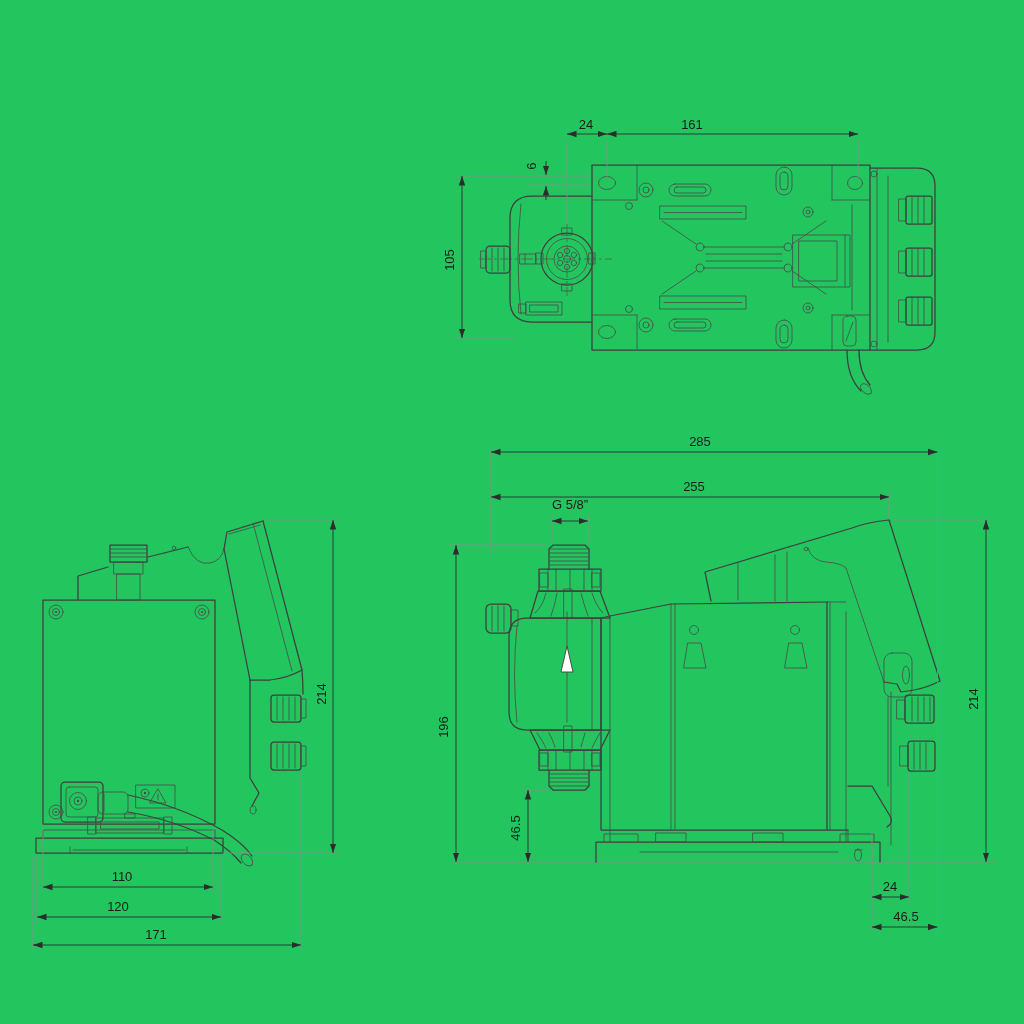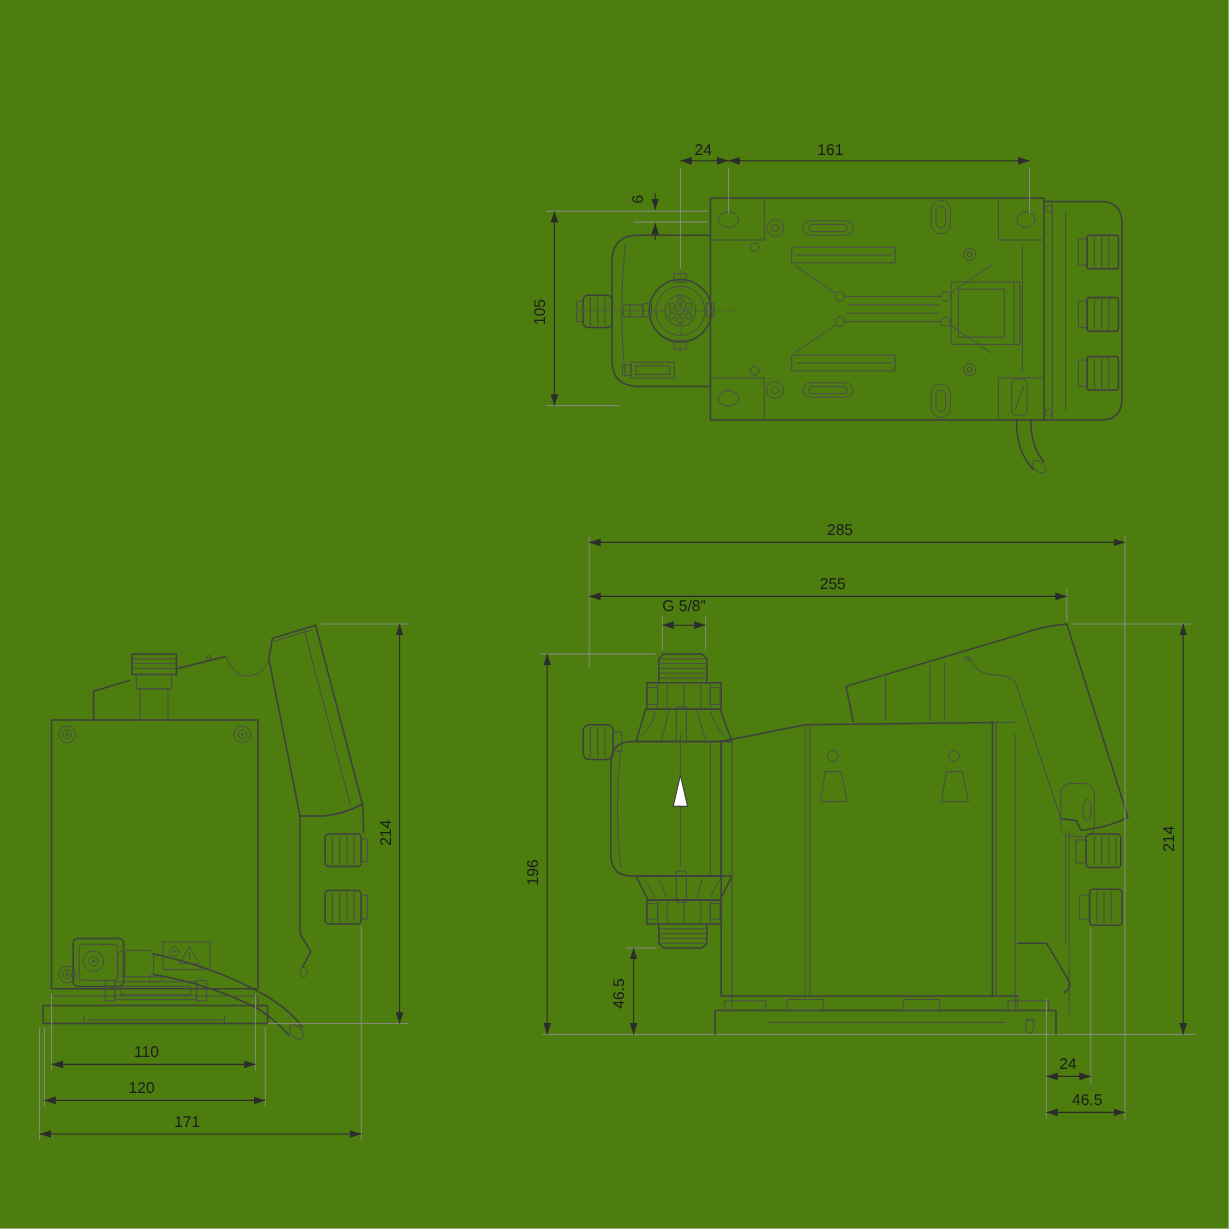--- a/index.html
+++ b/index.html
@@ -1,16 +1,16 @@
 <!DOCTYPE html>
 <html><head>
 <meta charset="utf-8">
 <style>
   html,body{margin:0;padding:0;background:#ffffff;}
-  .stage{position:relative;width:1024px;height:1024px;background:#4d7c0f;overflow:hidden;
+  .stage{position:relative;width:1024px;height:1024px;background:#22c55e;overflow:hidden;
          font-family:"Liberation Sans", sans-serif;text-align:right;}
   svg{display:block;}
   .ol{fill:none;stroke:#3f3f3f;stroke-width:1.25;stroke-linejoin:round;stroke-linecap:round;}
   .ln{fill:none;stroke:#4a4a4a;stroke-width:0.8;stroke-linejoin:round;stroke-linecap:round;}
   .dim{fill:none;stroke:#2c2c2c;stroke-width:0.9;}
   .ext{fill:none;stroke:#8d8d8d;stroke-width:0.8;}
   .cl{fill:none;stroke:#555;stroke-width:0.7;stroke-dasharray:12 3 3 3;}
   .ah{fill:#fff;stroke:#3f3f3f;stroke-width:0.9;}
   text.d{font:13px "Liberation Sans", sans-serif;fill:#1c1c1c;}
 </style>

